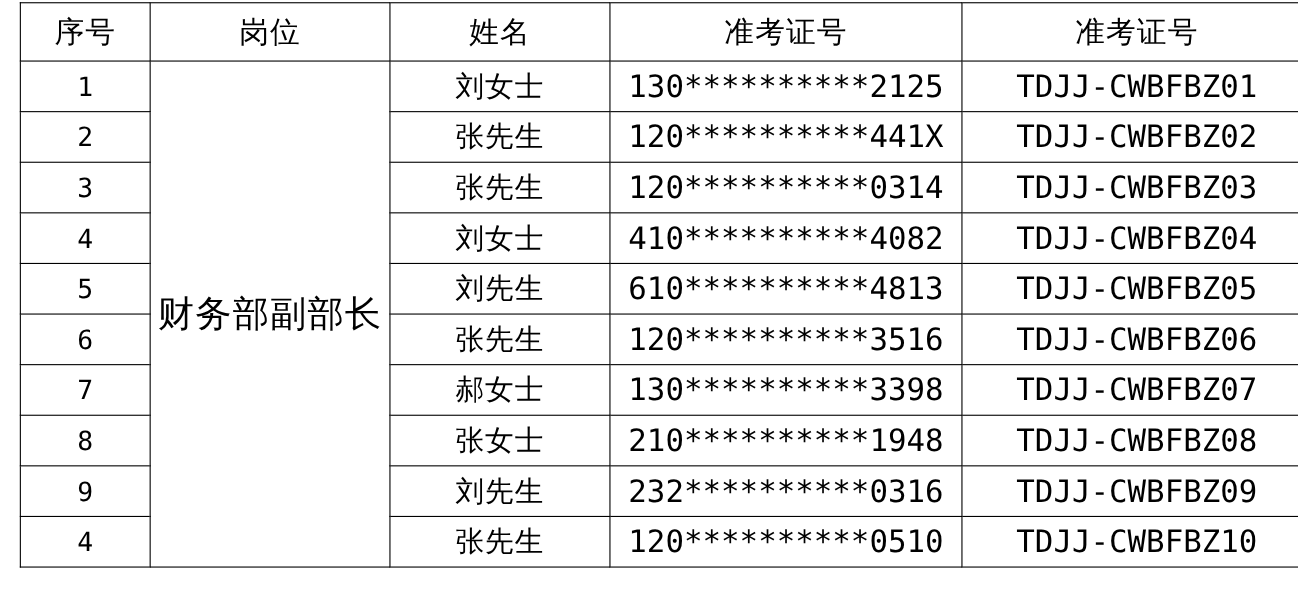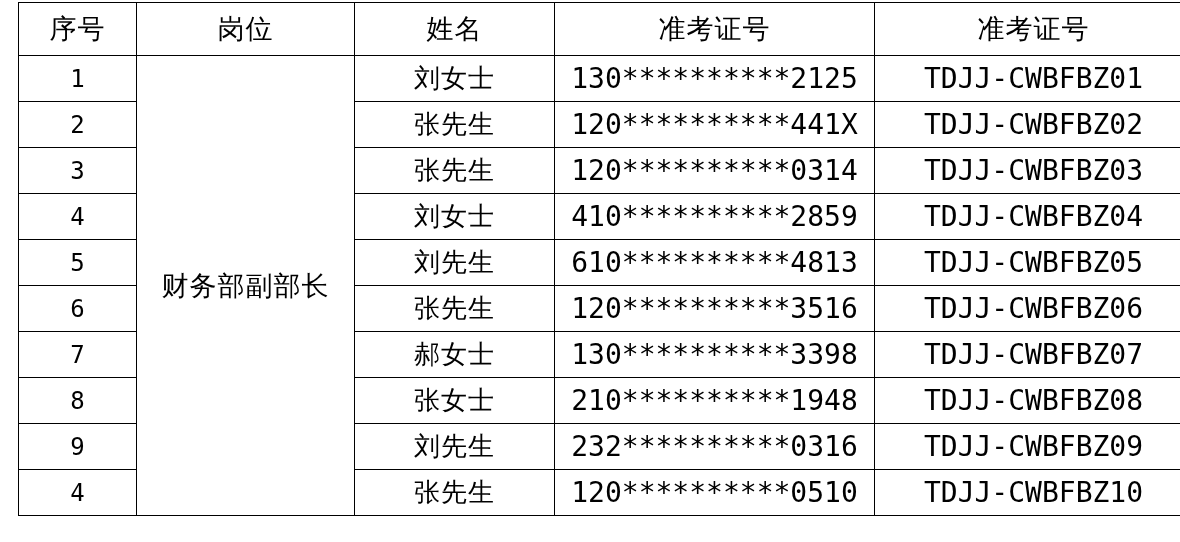--- a/index.html
+++ b/index.html
@@ -48,21 +48,21 @@
   .col-name  { width: 200px; }
   .col-id    { width: 320px; }
   .col-ticket{ width: 318px; }
 
   td.idx {
     font-family: "DejaVu Sans Mono", "Liberation Mono", monospace;
     font-size: 24px;
   }
   td.post {
     font-family: "DejaVu Sans", "Liberation Sans", sans-serif;
-    font-size: 27px;
+    font-size: 33px;
     letter-spacing: 1px;
   }
   td.name {
     font-family: Liberation Sans, sans-serif;
     font-size: 26px;
     letter-spacing: 1px;
   }
   td.idnum, td.ticket {
     font-family: "DejaVu Sans Mono", "Liberation Mono", monospace;
     font-size: 28px;
@@ -106,21 +106,21 @@
       </tr>
       <tr>
         <td class="idx">3</td>
         <td class="name">张先生</td>
         <td class="idnum">120**********0314</td>
         <td class="ticket">TDJJ-CWBFBZ03</td>
       </tr>
       <tr>
         <td class="idx">4</td>
         <td class="name">刘女士</td>
-        <td class="idnum">410**********2859</td>
+        <td class="idnum">410**********4082</td>
         <td class="ticket">TDJJ-CWBFBZ04</td>
       </tr>
       <tr>
         <td class="idx">5</td>
         <td class="name">刘先生</td>
         <td class="idnum">610**********4813</td>
         <td class="ticket">TDJJ-CWBFBZ05</td>
       </tr>
       <tr>
         <td class="idx">6</td>

